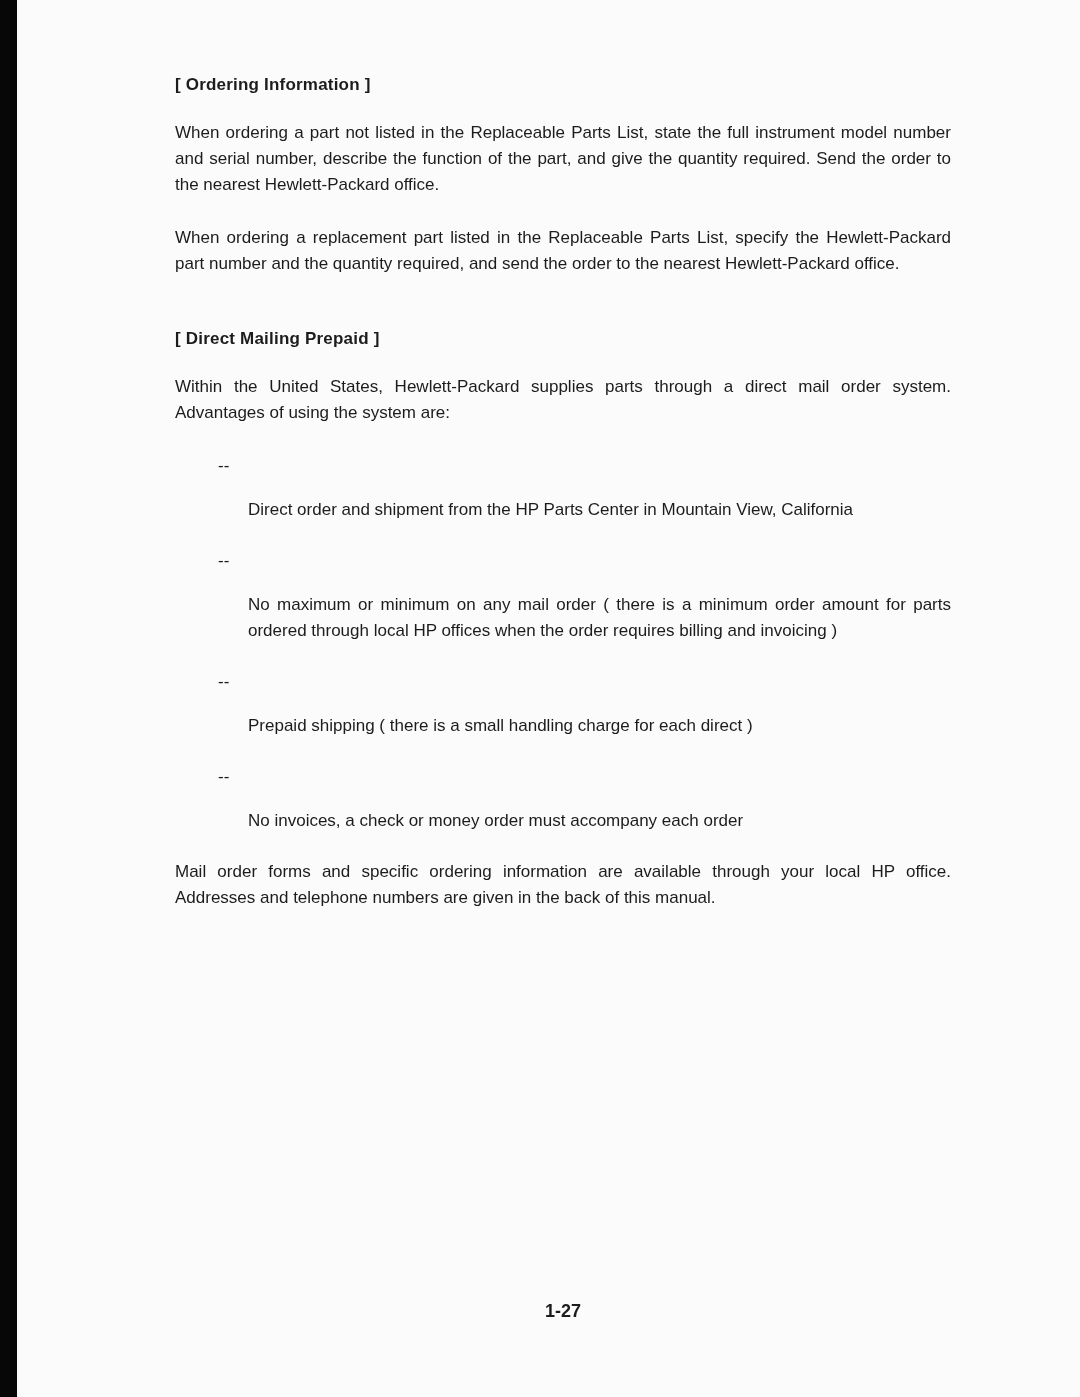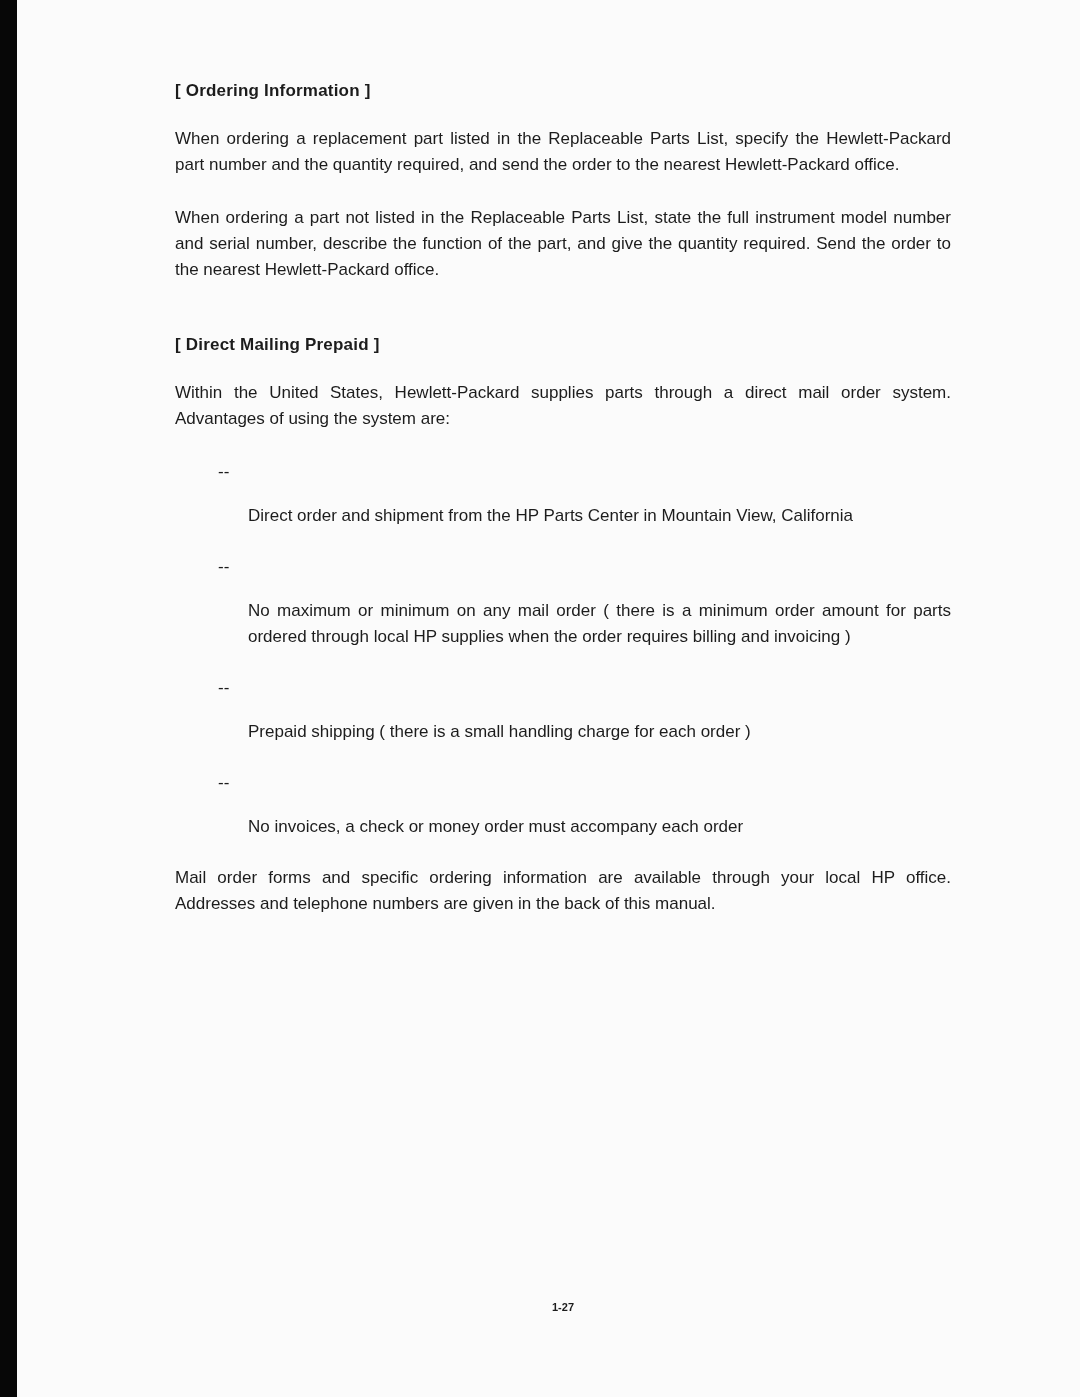--- a/index.html
+++ b/index.html
@@ -17,21 +17,21 @@
     position: absolute;
     left: 0;
     top: 0;
     width: 17px;
     height: 1397px;
     background: #070707;
   }
   .content {
     position: absolute;
     left: 175px;
-    top: 78px;
+    top: 72px;
     width: 776px;
     color: #1c1c1c;
     font-size: 17px;
     line-height: 26px;
   }
   .heading {
     font-size: 17px;
     font-weight: bold;
     letter-spacing: 0.2px;
     margin-bottom: 22px;
@@ -62,57 +62,57 @@
   }
   .outro {
     margin-top: 17px;
   }
   .page-number {
     position: absolute;
     left: 175px;
     top: 1301px;
     width: 776px;
     text-align: center;
-    font-size: 11px;
+    font-size: 18px;
     font-weight: bold;
     color: #1c1c1c;
   }
 </style>
 </head>
 <body>
 
 <div class="page">
 
   <div class="scan-bar"></div>
 
   <div class="content">
 
     <h2 class="heading">[ Ordering Information ]</h2>
 
+    <p class="para">When ordering a part not listed in the Replaceable Parts List, state the full instrument model number and serial number, describe the function of the part, and give the quantity required. Send the order to the nearest Hewlett-Packard office.</p>
+
     <p class="para">When ordering a replacement part listed in the Replaceable Parts List, specify the Hewlett-Packard part number and the quantity required, and send the order to the nearest Hewlett-Packard office.</p>
-
-    <p class="para">When ordering a part not listed in the Replaceable Parts List, state the full instrument model number and serial number, describe the function of the part, and give the quantity required. Send the order to the nearest Hewlett-Packard office.</p>
 
     <h2 class="heading second">[ Direct Mailing Prepaid ]</h2>
 
     <p class="para intro">Within the United States, Hewlett-Packard supplies parts through a direct mail order system. Advantages of using the system are:</p>
 
     <div class="bullet">
       <span class="marker">--</span>
       <p class="bullet-text">Direct order and shipment from the HP Parts Center in Mountain View, California</p>
     </div>
 
     <div class="bullet">
       <span class="marker">--</span>
-      <p class="bullet-text">No maximum or minimum on any mail order ( there is a minimum order amount for parts ordered through local HP supplies when the order requires billing and invoicing )</p>
+      <p class="bullet-text">No maximum or minimum on any mail order ( there is a minimum order amount for parts ordered through local HP offices when the order requires billing and invoicing )</p>
     </div>
 
     <div class="bullet">
       <span class="marker">--</span>
-      <p class="bullet-text">Prepaid shipping ( there is a small handling charge for each order )</p>
+      <p class="bullet-text">Prepaid shipping ( there is a small handling charge for each direct )</p>
     </div>
 
     <div class="bullet">
       <span class="marker">--</span>
       <p class="bullet-text">No invoices, a check or money order must accompany each order</p>
     </div>
 
     <p class="para outro">Mail order forms and specific ordering information are available through your local HP office. Addresses and telephone numbers are given in the back of this manual.</p>
 
   </div>

